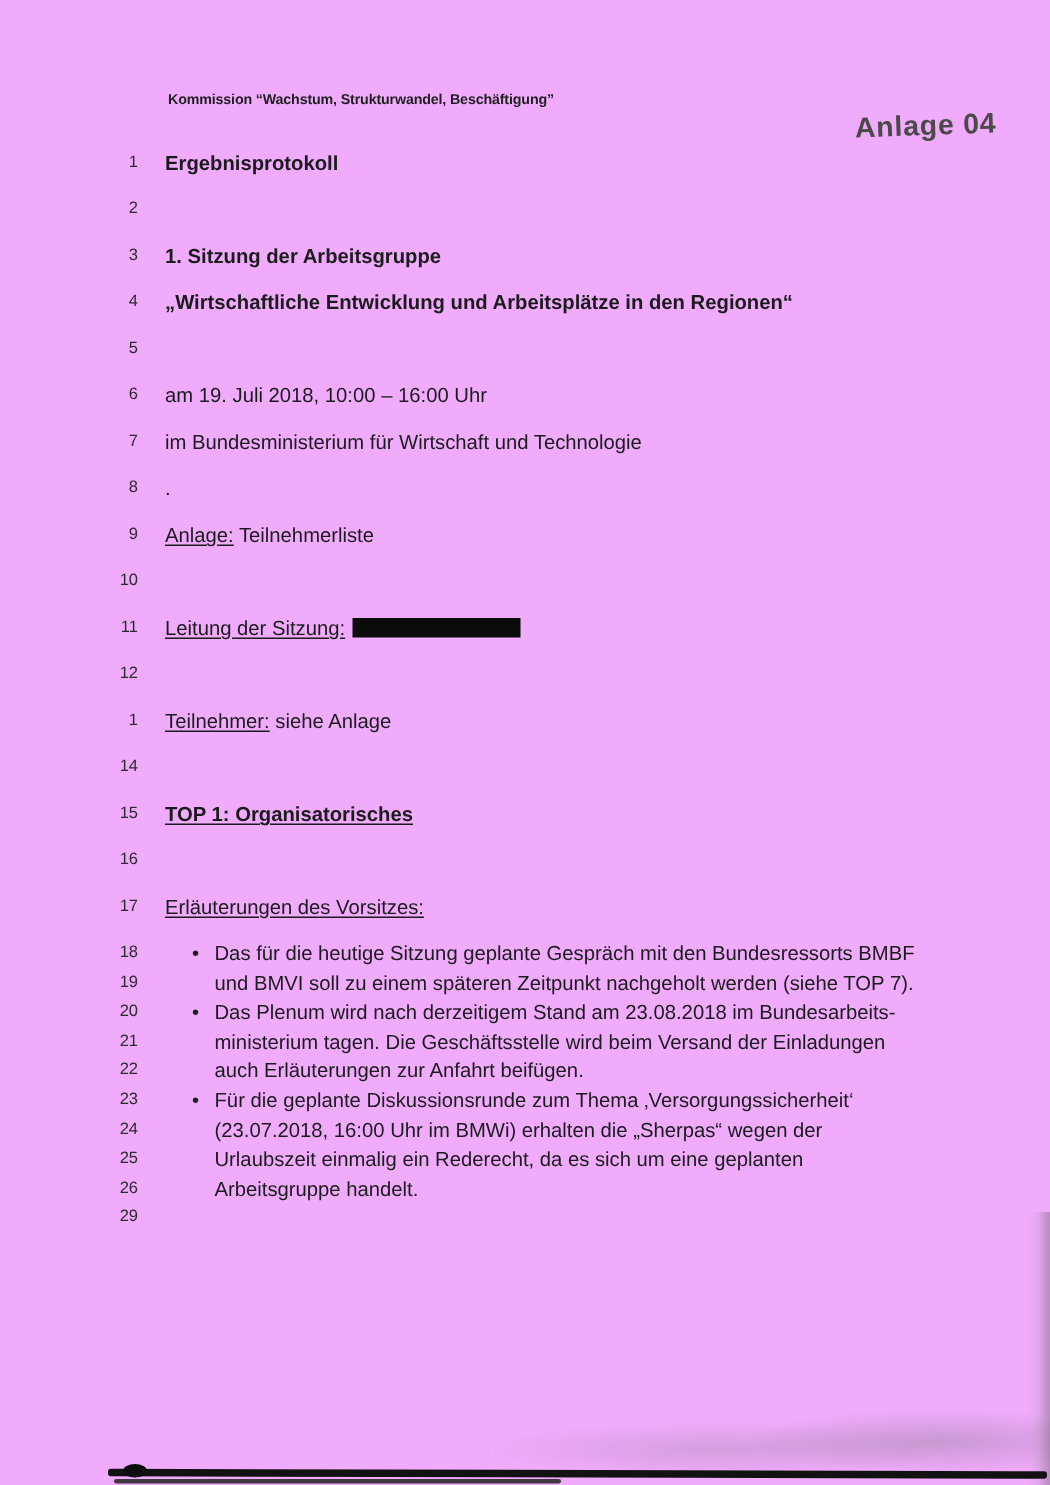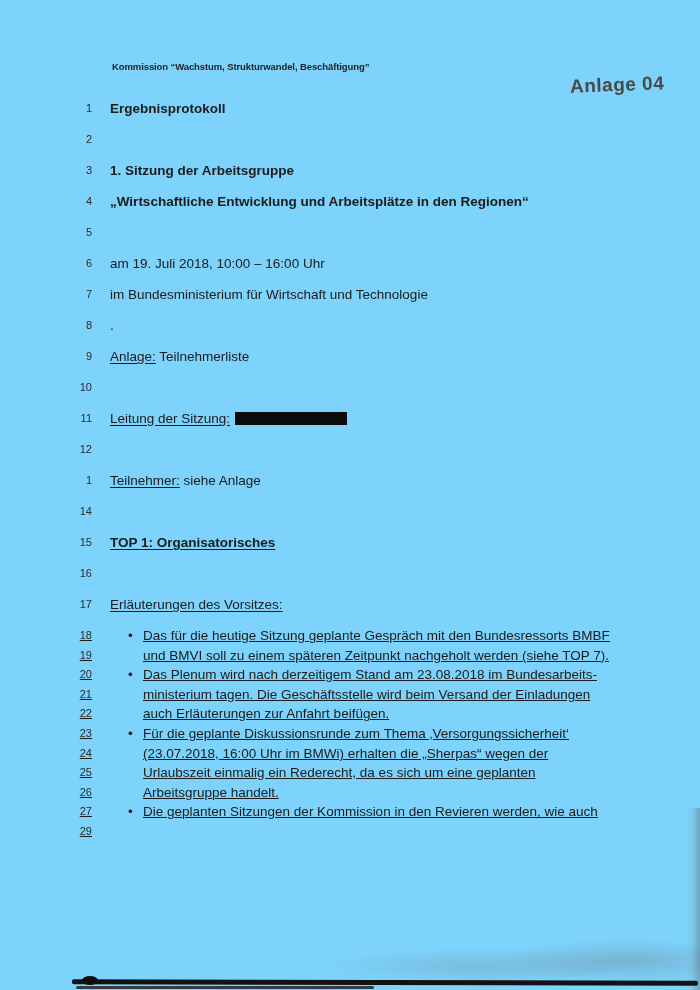--- a/index.html
+++ b/index.html
@@ -1,39 +1,39 @@
 <!DOCTYPE html>
 <html><head>
 <meta charset="utf-8">
 <style>
   html,body{margin:0;padding:0;background:#e8e8e8;}
   .page{
     position:relative;
     width:700px;height:990px;
-    background:#7dd3fc;
+    background:#f0abfc;
     overflow:hidden;
     font-family:"Liberation Sans","DejaVu Sans",sans-serif;
     color:#1c1c1c;
   }
   .hdr-left{
     position:absolute;left:112px;top:61px;
     font-size:9.5px;font-weight:bold;color:#1f1f1f;
     letter-spacing:-0.1px;
   }
   .stamp{
     position:absolute;left:570px;top:74px;
     font-size:19px;font-weight:700;color:#4a4a47;
     transform:rotate(-2deg);letter-spacing:0.5px;
   }
   .doc-body{
     position:absolute;left:0;top:101px;width:700px;
   }
   .row{display:flex;align-items:flex-start;}
   .row.tall{height:31px;}
-  .row.short{height:19.6px;text-decoration:underline;}
+  .row.short{height:19.6px;}
   .num{
     flex:0 0 92px;width:92px;text-align:right;
     font-size:11px;line-height:15px;color:#2b2b2b;
   }
   .content{
     margin-left:18px;font-size:13.5px;line-height:16px;color:#1b1b1b;
   }
   .row.center .content{width:500px;text-align:left;}
   .row.cont .content{padding-left:33px;}
   .bold{font-weight:bold;}
@@ -171,24 +171,20 @@
         <div class="content"><span>(23.07.2018, 16:00 Uhr im BMWi) erhalten die „Sherpas“ wegen der</span></div>
       </div>
       <div class="row short cont">
         <span class="num">25</span>
         <div class="content"><span>Urlaubszeit einmalig ein Rederecht, da es sich um eine geplanten</span></div>
       </div>
       <div class="row short cont">
         <span class="num">26</span>
         <div class="content"><span>Arbeitsgruppe handelt.</span></div>
       </div>
-      <div class="row short bullet">
-        <span class="num">27</span>
-        <div class="content"><span class="bullet-marker">•</span><span>Die geplanten Sitzungen der Kommission in den Revieren werden, wie auch</span></div>
-      </div>
       <div class="row short blank">
         <span class="num">29</span>
         <div class="content"></div>
       </div>
     </div>
 
   <div class="smudge-bottom"></div>
   <div class="edge-right"></div>
   <div class="black-bar"></div>
   <div class="black-bar-2"></div>

